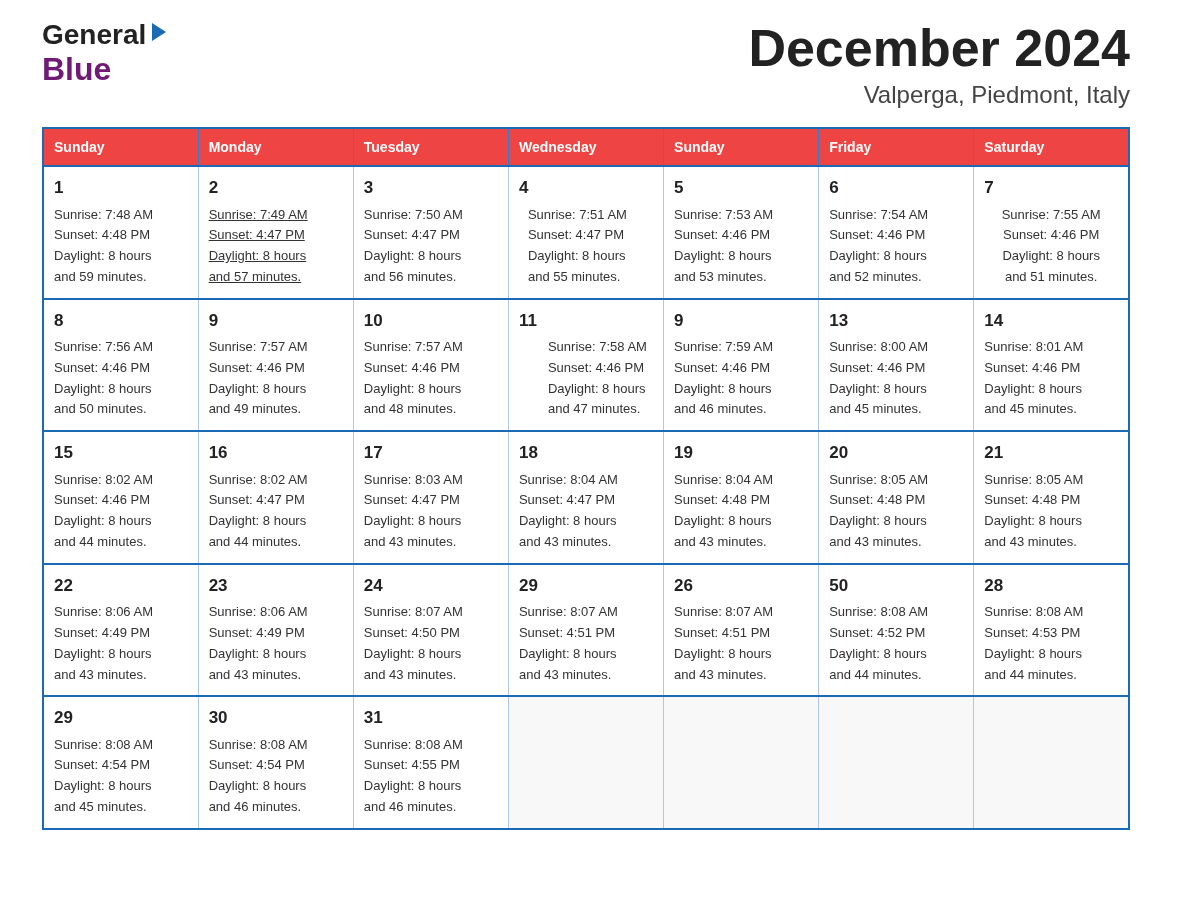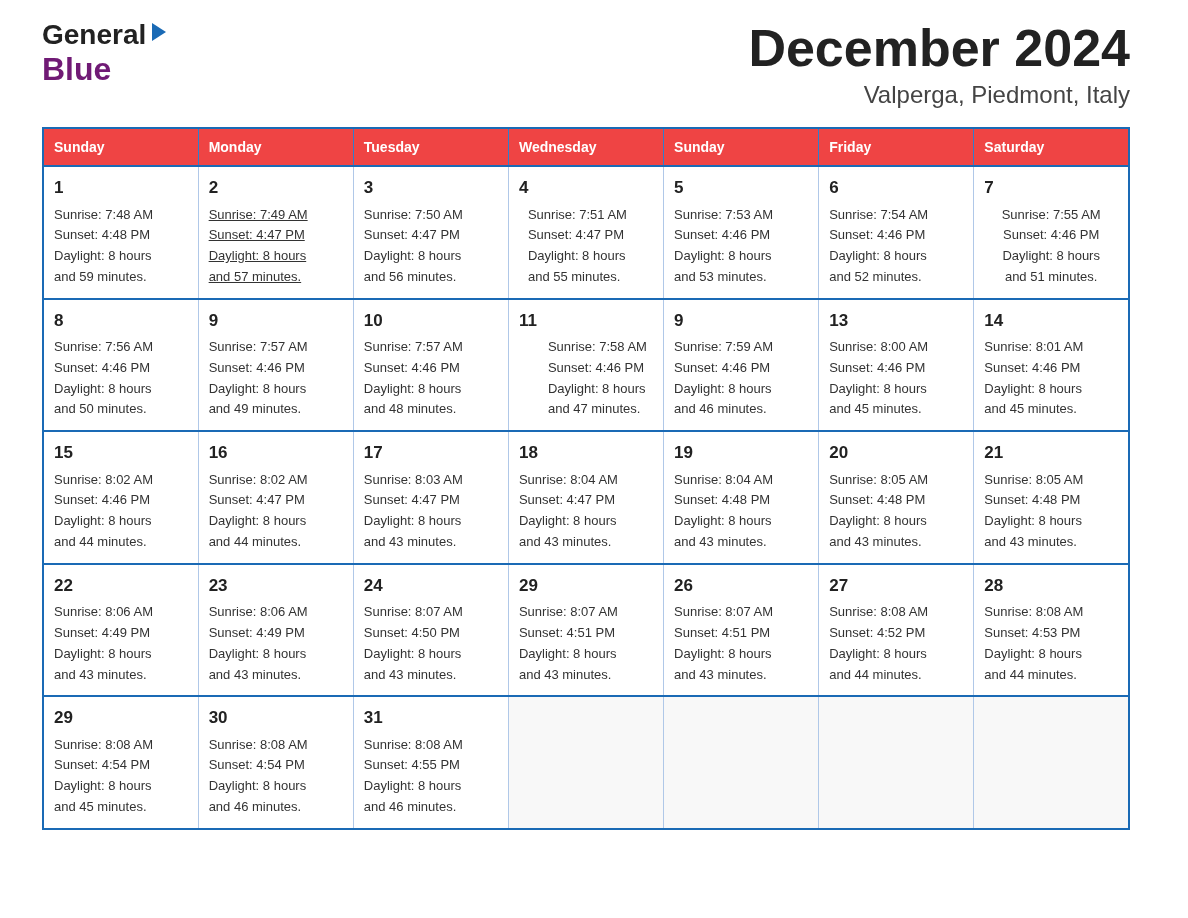--- a/index.html
+++ b/index.html
@@ -317,21 +317,21 @@
 and 43 minutes.</div>
           </td>
           <td>
             <span class="day-num">26</span>
             <div class="day-info" style="white-space: pre-line;">Sunrise: 8:07 AM
 Sunset: 4:51 PM
 Daylight: 8 hours
 and 43 minutes.</div>
           </td>
           <td>
-            <span class="day-num">27</span>
+            <span class="day-num">50</span>
             <div class="day-info" style="white-space: pre-line;">Sunrise: 8:08 AM
 Sunset: 4:52 PM
 Daylight: 8 hours
 and 44 minutes.</div>
           </td>
           <td>
             <span class="day-num">28</span>
             <div class="day-info" style="white-space: pre-line;">Sunrise: 8:08 AM
 Sunset: 4:53 PM
 Daylight: 8 hours

